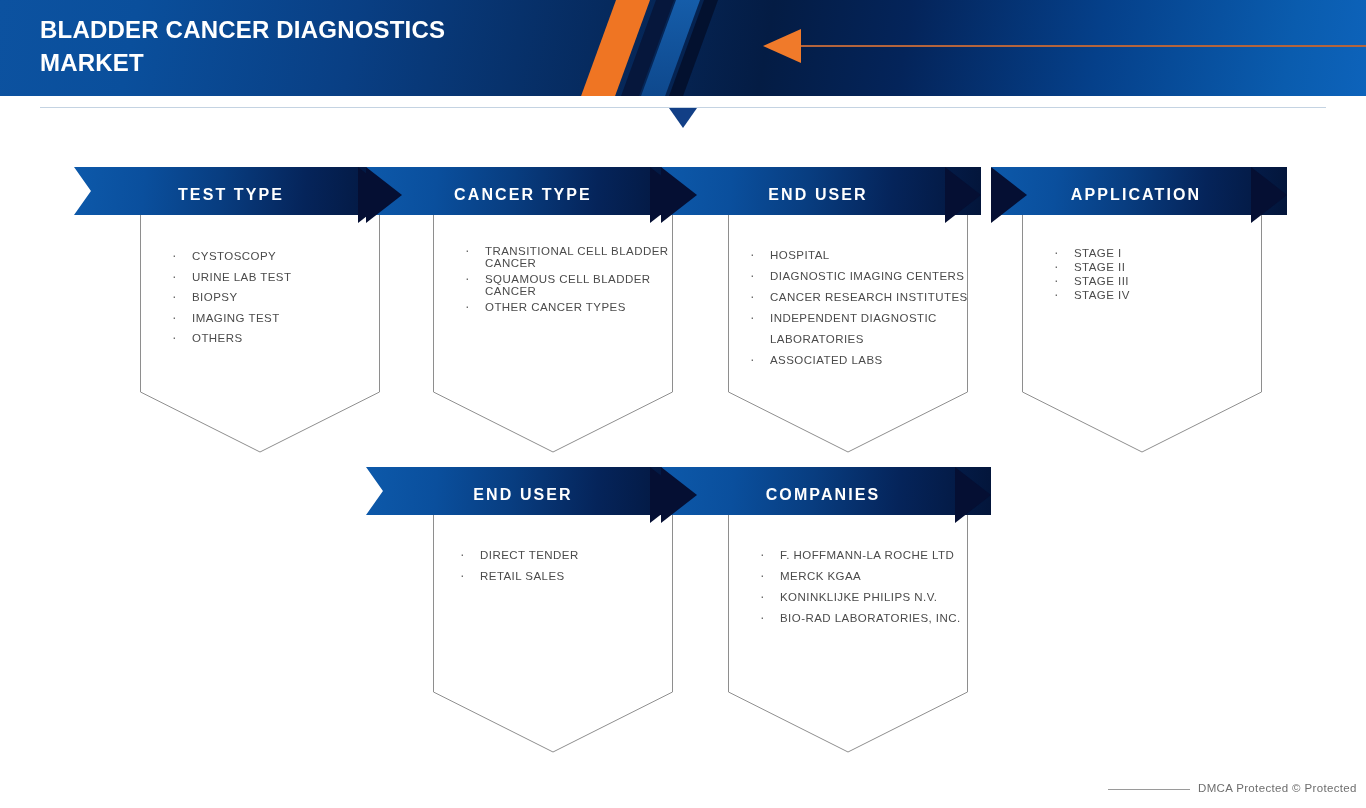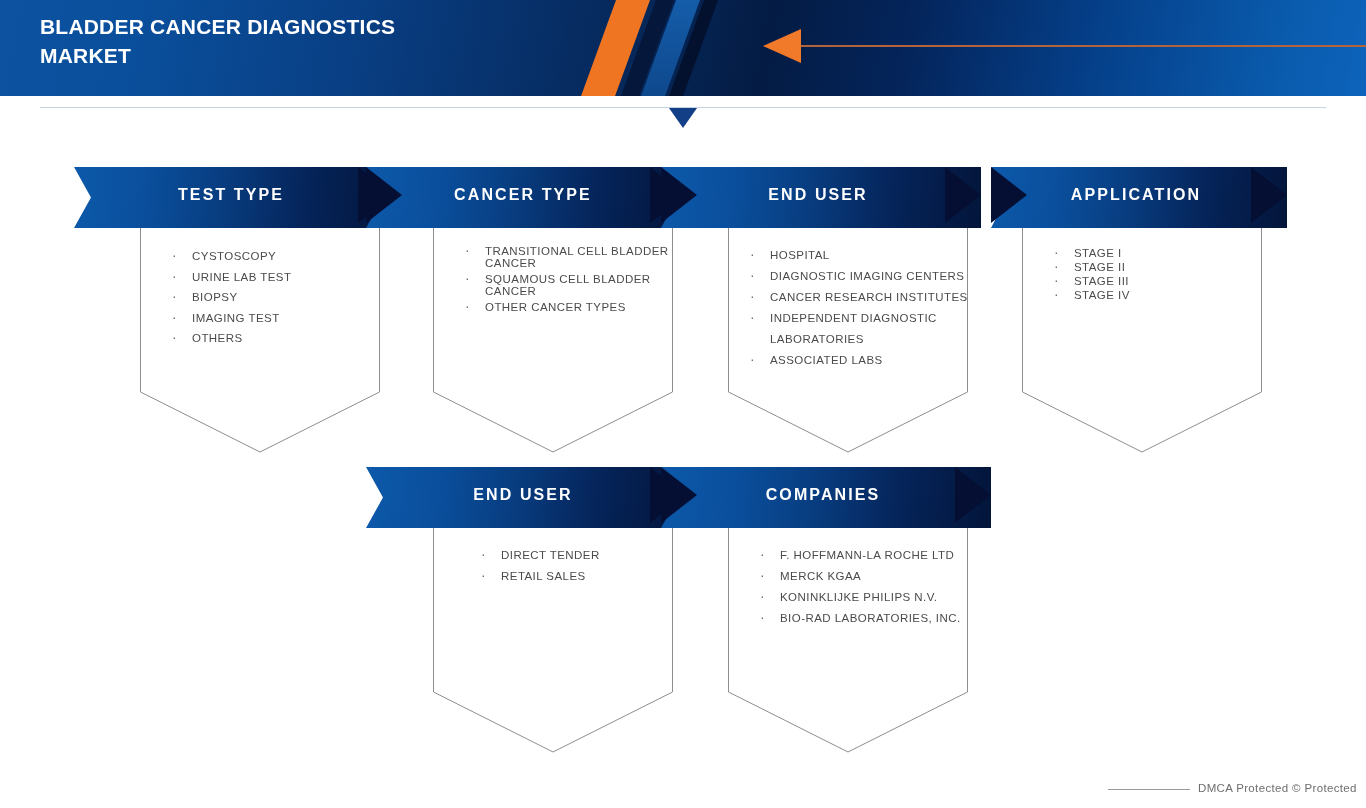--- a/index.html
+++ b/index.html
@@ -61,21 +61,21 @@
     width: 14px;
     background: #03112f;
   }
 
   .hdr-title {
     position: absolute;
     left: 40px;
     top: 13px;
     width: 560px;
     color: #ffffff;
-    font-size: 21px;
+    font-size: 24px;
     font-weight: bold;
     line-height: 1.38;
     letter-spacing: 0.2px;
     white-space: pre-line;
     text-transform: uppercase;
   }
 
   
   .hdr-arrow-line {
     position: absolute;
@@ -133,21 +133,21 @@
   .shield-foot {
     position: relative;
     width: 100%;
     overflow: hidden;
   }
   .shield-foot svg { display: block; width: 100%; height: 100%; }
 
   
   .banner {
     position: absolute;
-    height: 61px;
+    height: 48px;
     top: 0;
     z-index: 4;
   }
   .banner-bg {
     position: absolute;
     left: 0; top: 0;
     width: 100%; height: 100%;
     background: linear-gradient(95deg, #0d59aa 0%, #0a4f9d 22%, #083d80 46%, #05245a 72%, #03153a 100%);
     clip-path: polygon(0 0, 100% 0, 100% 100%, 0 100%, 5.3% 50%);
   }
@@ -354,21 +354,21 @@
 
 <div class="card" style="left:433px; top:467px; width:240px;">
   <div class="shield">
     <div class="shield-body" style="height:224px;"></div>
     <div class="shield-foot" style="height:62px;">
       <svg viewBox="0 0 240 62" preserveAspectRatio="none" aria-hidden="true">
         <polyline points="0.5,0 0.5,1 120,61 239.5,1 239.5,0" fill="none" stroke="#8e8e8e" stroke-width="1"></polyline>
       </svg>
     </div>
   </div>
-  <ul class="list lh-roomy" style="left:28px; top:66px; width:228px;">
+  <ul class="list lh-roomy" style="left:7px; top:66px; width:228px;">
     <li>DIRECT TENDER</li>
     <li>RETAIL SALES</li>
   </ul>
 </div>
 <div class="banner" style="left:366px; top:467px; width:320px;">
   <div class="banner-bg"></div>
   <div class="banner-arrow" style="left:284px;"></div>
   <div class="banner-title">END USER</div>
 </div>
 

